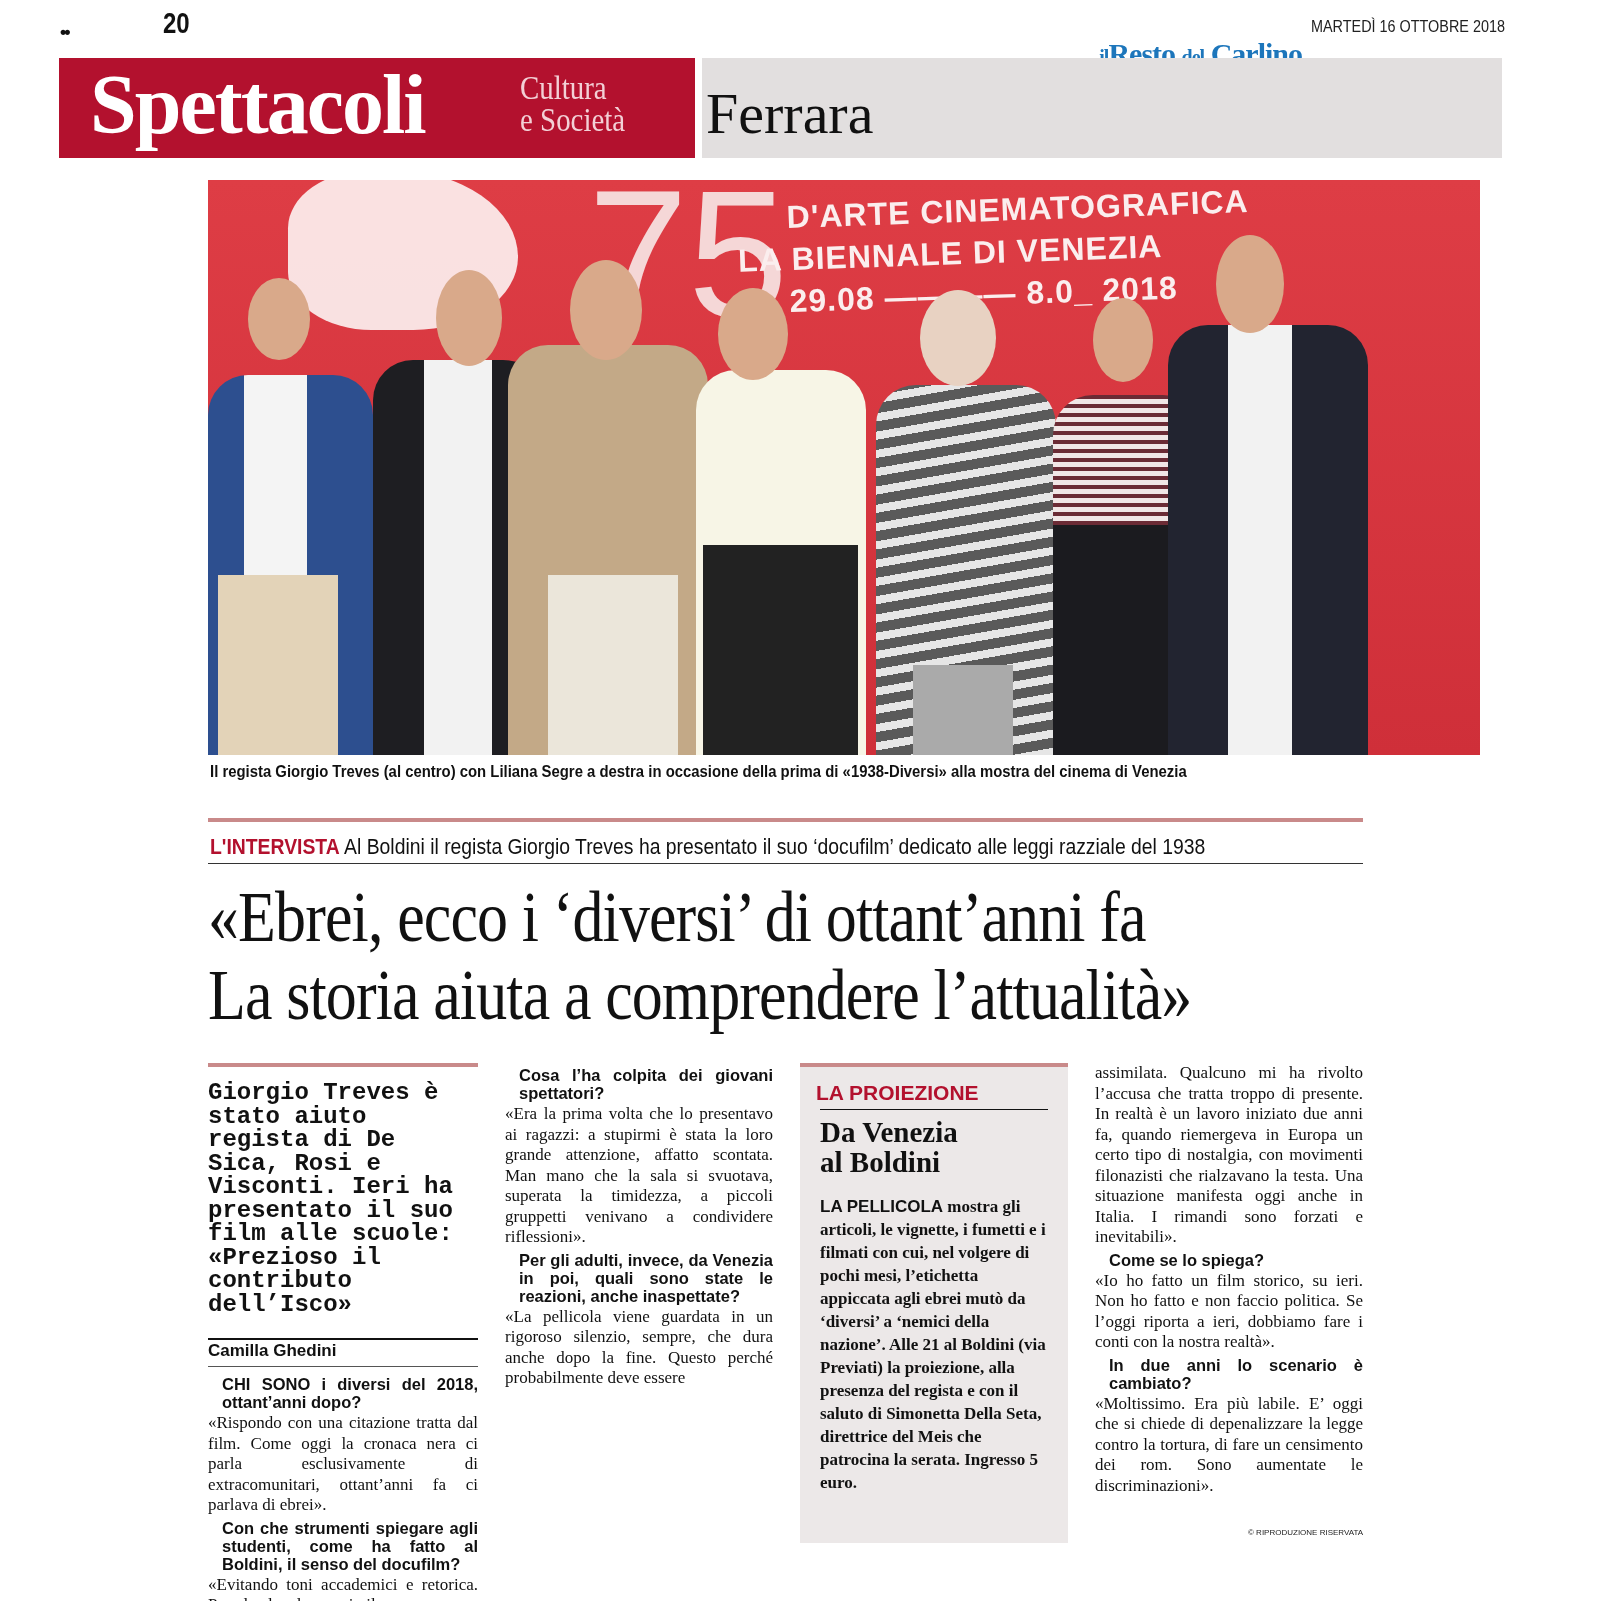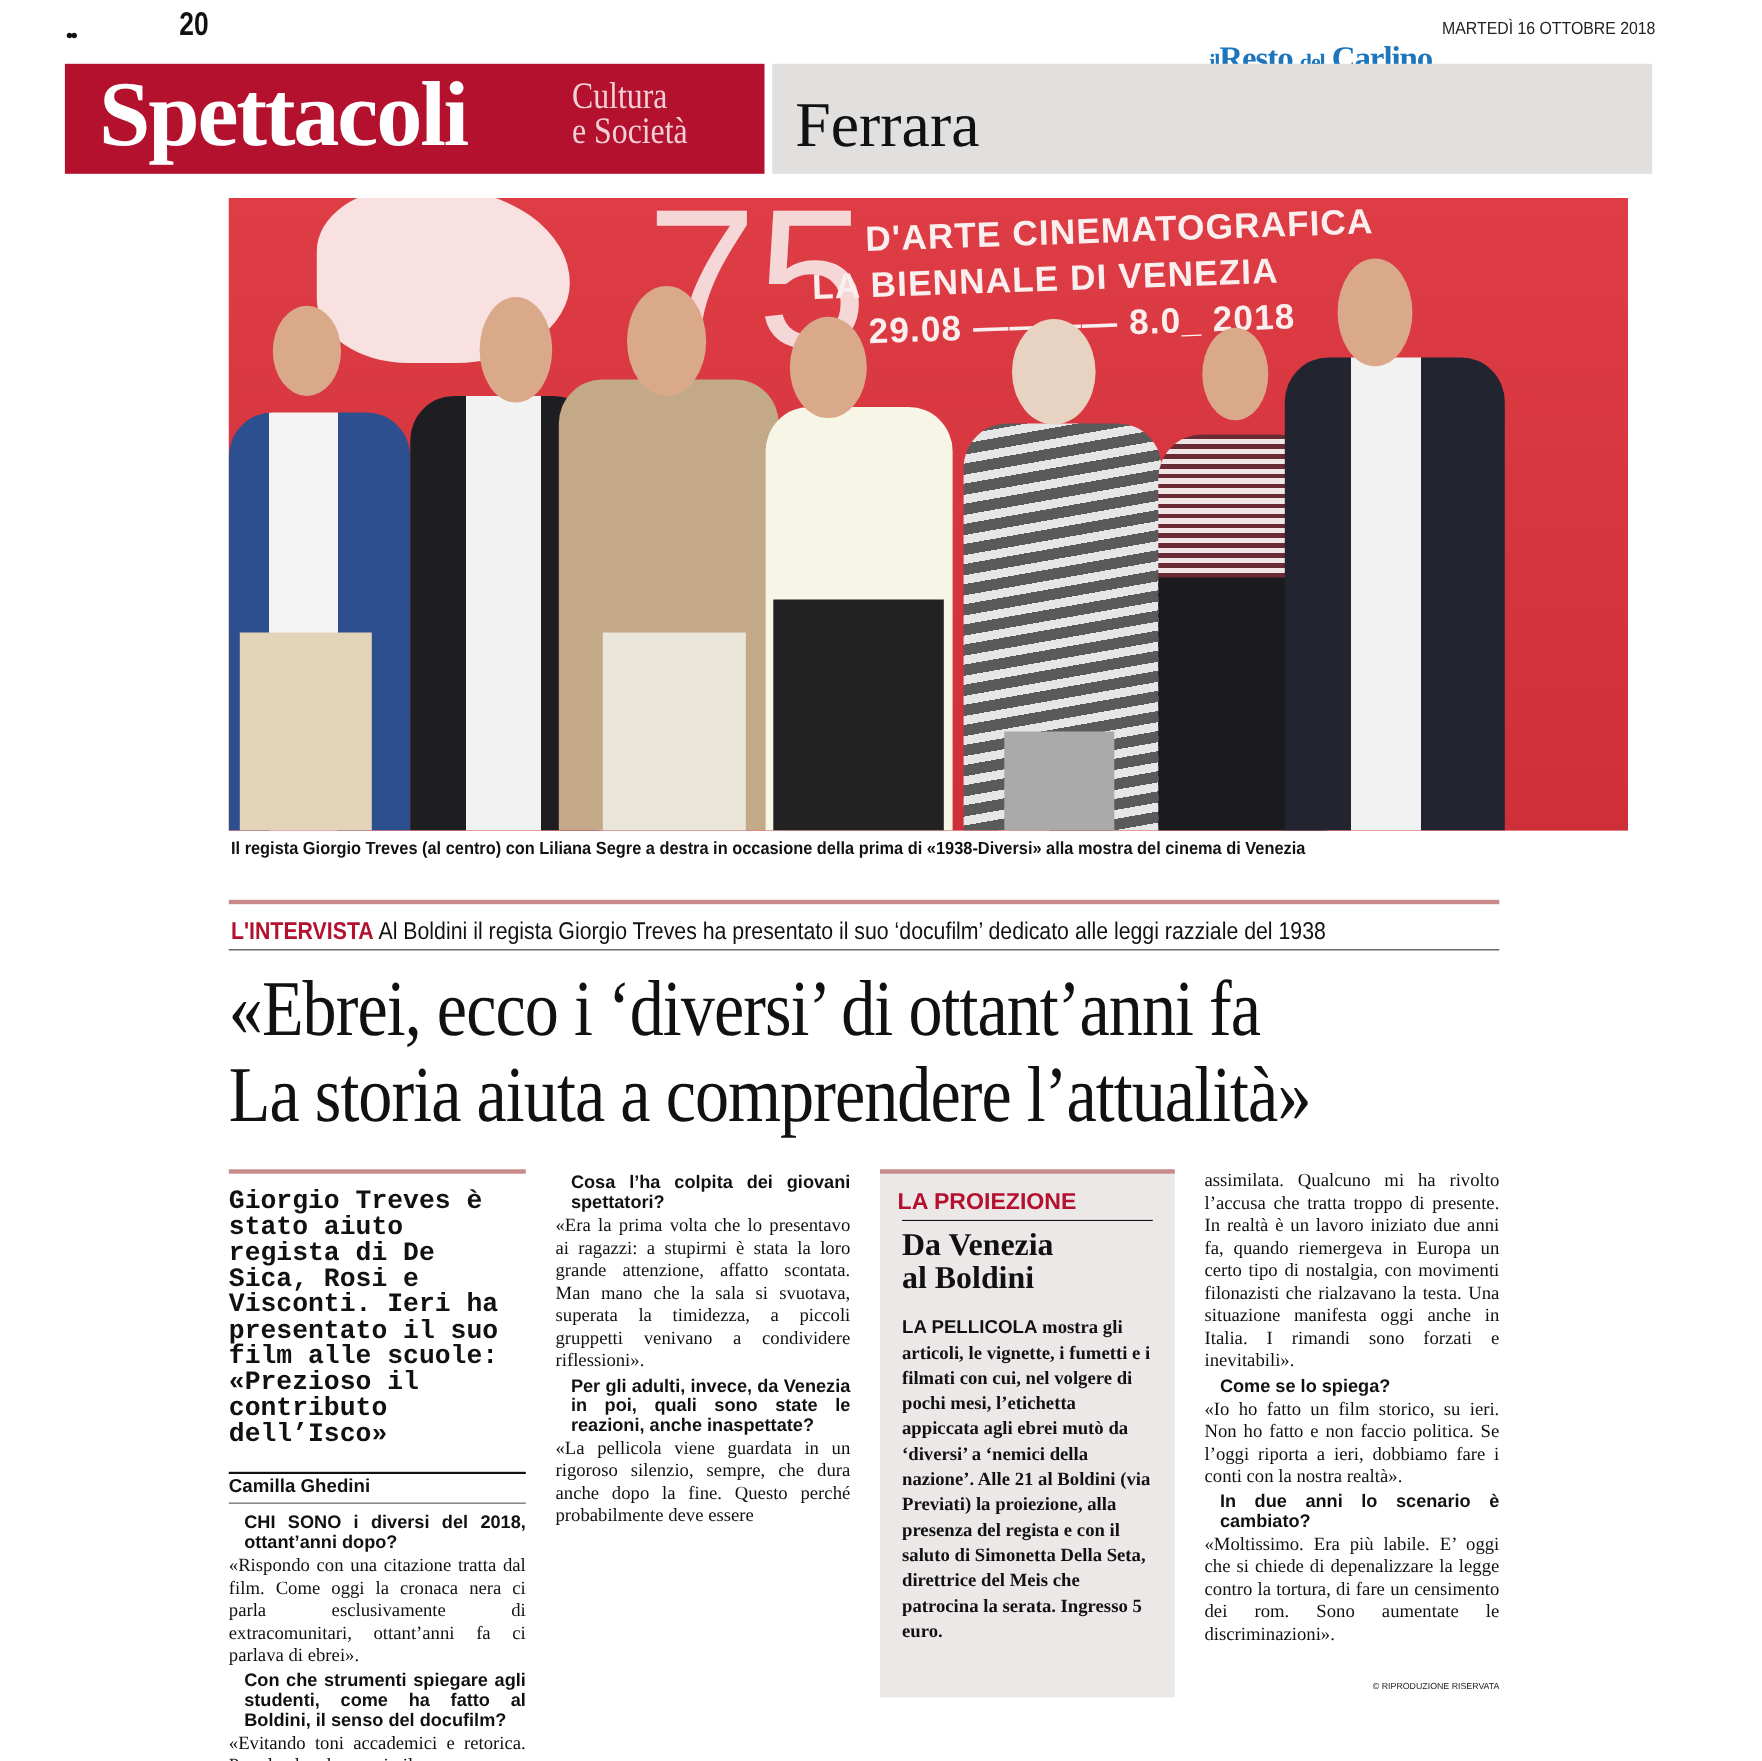--- a/index.html
+++ b/index.html
@@ -9,21 +9,21 @@
   .top-dots { position: absolute; left: 60px; top: 22px; font-family: "Liberation Sans", sans-serif; font-weight: bold; font-size: 18px; letter-spacing: -2px; }
   .page-num { position: absolute; left: 163px; top: 6px; font-family: "Liberation Sans", sans-serif; font-weight: bold; font-size: 30px; transform: scaleX(0.8); transform-origin: left; }
   .masthead { position: absolute; right: 300px; top: 12px; font-family: Liberation Serif, serif; font-weight: bold; color: #1d76bb; font-size: 30px; letter-spacing: -1px; margin-top: 25px; }
   .masthead .small { font-size: 20px; }
   .date { position: absolute; left: 1311px; top: 18px; font-family: "Liberation Sans", sans-serif; font-size: 16px; color: #222; transform: scaleX(0.9); transform-origin: left; }
 
   .section-red { position: absolute; left: 59px; top: 58px; width: 636px; height: 100px; background: #b3112e; }
   .section-title { position: absolute; left: 90px; top: 60px; color: #fff; font-family: "Liberation Serif", serif; font-weight: bold; font-size: 84px; letter-spacing: -2px; line-height: 90px; }
   .section-sub { position: absolute; left: 520px; top: 72px; color: #f3d0d6; font-family: "Liberation Serif", serif; font-size: 34px; line-height: 32px; transform: scaleX(0.85); transform-origin: left; }
   .section-grey { position: absolute; left: 702px; top: 58px; width: 800px; height: 100px; background: #e2dfdf; }
-  .city { position: absolute; left: 723px; top: 82px; font-family: "Liberation Serif", serif; font-size: 58px; color: #111; line-height: 64px; }
+  .city { position: absolute; left: 706px; top: 82px; font-family: "Liberation Serif", serif; font-size: 58px; color: #111; line-height: 64px; }
 
   .photo { position: absolute; left: 208px; top: 180px; width: 1272px; height: 575px; background: #d4363e; overflow: hidden; }
   .photo .wall { position:absolute; inset:0; background: linear-gradient(180deg,#de3d45 0%,#cf2f39 100%); }
   .photo .lion { position:absolute; left: 80px; top: -10px; width: 230px; height: 160px; background:#fbeaea; border-radius: 40% 60% 50% 40%; opacity: .95; }
   .photo .seventy { position:absolute; left: 380px; top: -30px; font-family:"Liberation Sans",sans-serif; font-size: 180px; color:#f5d7d7; font-weight: 300; }
   .photo .banner-text { position:absolute; left: 580px; top: 8px; color:#fbeeee; font-family:"Liberation Sans",sans-serif; font-weight:bold; font-size: 32px; line-height: 42px; letter-spacing: 1px; transform: rotate(-2deg); }
   .person { position:absolute; bottom: 0; border-radius: 40px 40px 0 0; }
   .head { position:absolute; border-radius: 50%; background:#d9a98a; }
 
   .caption { position: absolute; left: 210px; top: 763px; font-family: "Liberation Sans", sans-serif; font-weight: bold; font-size: 16px; color: #111; transform: scaleX(0.93); transform-origin: left; white-space: nowrap; }

